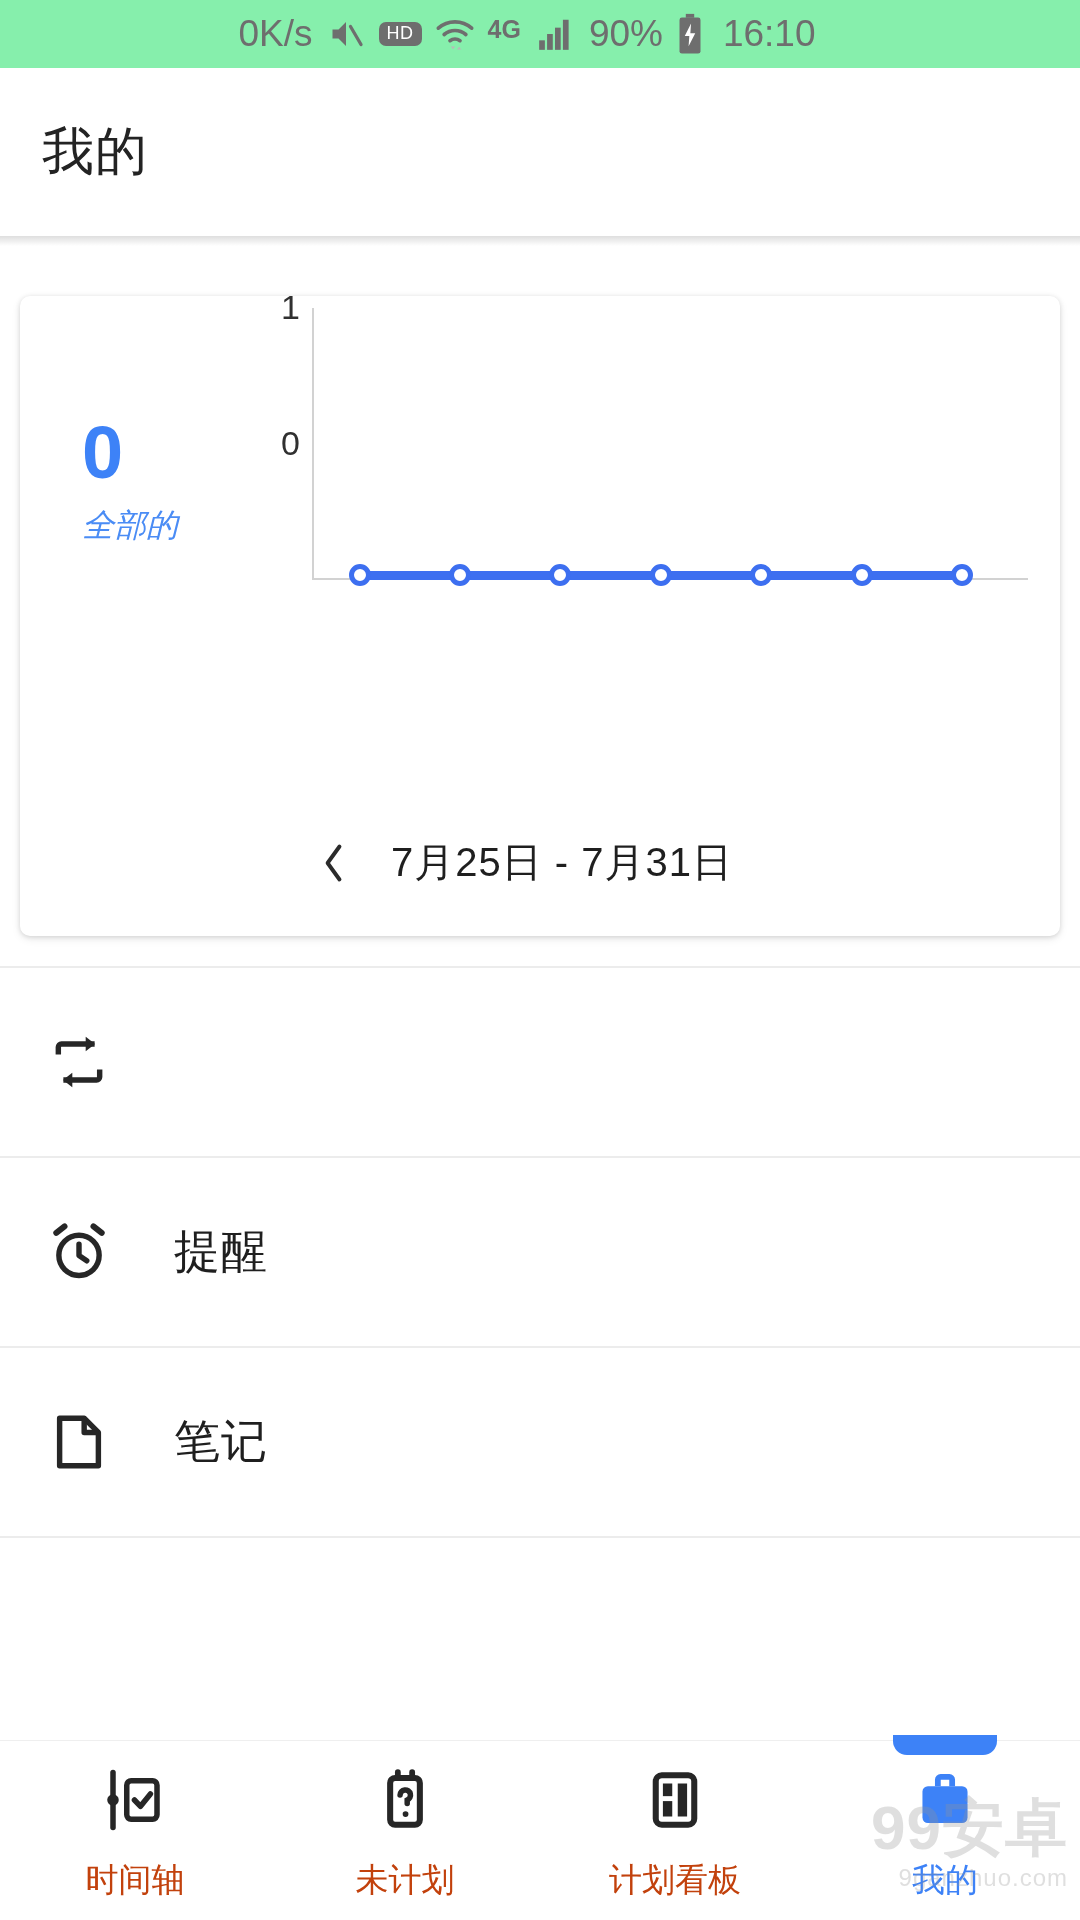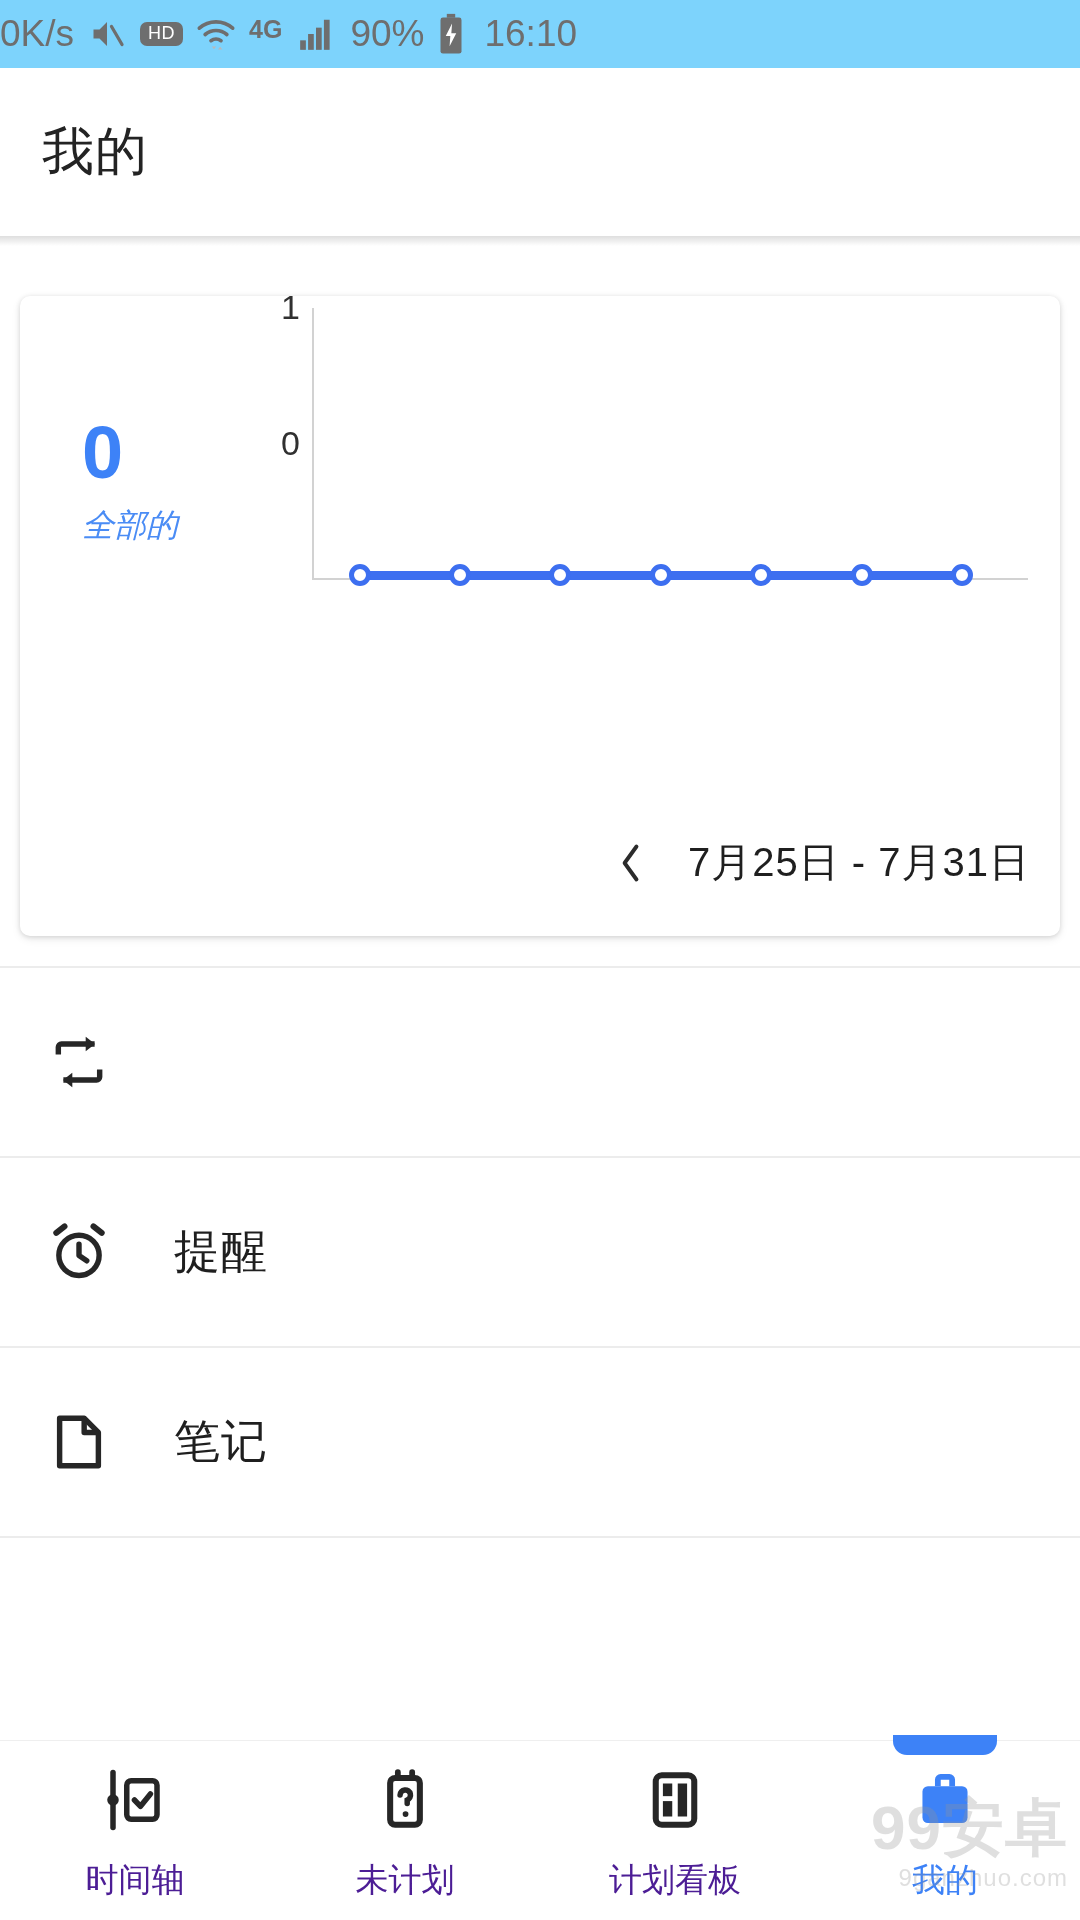--- a/index.html
+++ b/index.html
@@ -7,22 +7,22 @@
     width:1080px; height:1920px;
     background:#ffffff;
     font-family:"Liberation Sans","DejaVu Sans",sans-serif;
     overflow:hidden;
   }
   #screen { position:relative; width:1080px; height:1920px; background:#fff; }
 
   
   .statusbar {
     height:68px; display:flex; align-items:center;
-    justify-content:flex-start; padding-right:26px; gap:13px;
-    background:#7dd3fc; color:#6e6e6e;
+    justify-content:center; padding-right:26px; gap:13px;
+    background:#86efac; color:#6e6e6e;
   }
   .sb-text { font-size:37px; color:#6e6e6e; letter-spacing:0px; }
   .sb-time { font-size:37px; color:#6e6e6e; margin-left:6px; }
   .sb-ico { display:flex; align-items:center; justify-content:center; }
   .hd-badge {
     background:#6e6e6e; color:#fff; font-size:18px; font-weight:normal;
     border-radius:7px; padding:2px 8px 3px 8px; line-height:1.05;
     letter-spacing:0.5px;
   }
   .g4 { font-size:25px; font-weight:bold; color:#6e6e6e; margin-bottom:10px; }
@@ -86,21 +86,21 @@
     transform:translateX(-11px);
   }
   .xlabels {
     position:absolute; left:44px; top:300px; width:716px;
     display:flex;
   }
   .xlabel { flex:1; text-align:center; font-size:34px; color:#2c2c2c; }
 
   .daterow {
     position:absolute; left:0; right:0; bottom:46px;
-    display:flex; align-items:center; justify-content:flex-end; gap:40px;
+    display:flex; align-items:center; justify-content:center; gap:40px;
     padding-right:30px;
   }
   .chev { width:34px; height:46px; display:flex; align-items:center; justify-content:center; }
   .date-text { font-size:40px; color:#1f1f1f; letter-spacing:1px; }
 
   
   .list { background:#fff; border-top:2px solid #ececec; }
   .row {
     height:190px; display:flex; align-items:center;
     padding-left:48px; border-bottom:2px solid #ececec;
@@ -112,21 +112,21 @@
   
   .bottomnav {
     position:absolute; left:0; bottom:0; width:1080px; height:180px;
     background:#fff; display:flex; border-top:1px solid #efefef;
   }
   .navitem {
     flex:1; display:flex; flex-direction:column; align-items:center;
     justify-content:center; position:relative; gap:16px;
   }
   .nav-ico { height:84px; display:flex; align-items:center; justify-content:center; }
-  .nav-lbl { font-size:33px; color:#4c1d95; }
+  .nav-lbl { font-size:33px; color:#c2410c; }
   .navitem.active .nav-lbl { color:#3d82f7; }
   .nav-pill {
     position:absolute; top:-6px; width:104px; height:20px;
     background:#3d82f7; border-radius:0 0 14px 14px;
   }
 
   
   .watermark {
     position:absolute; right:12px; bottom:28px;
     font-size:62px; color:rgba(150,150,150,0.30);

